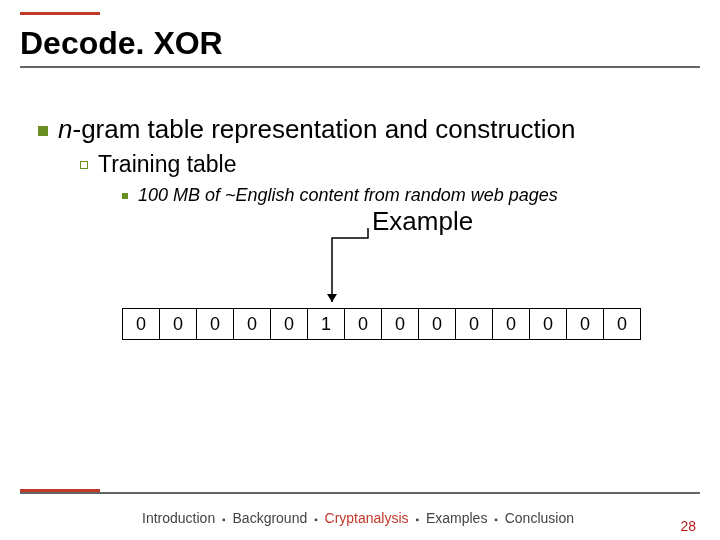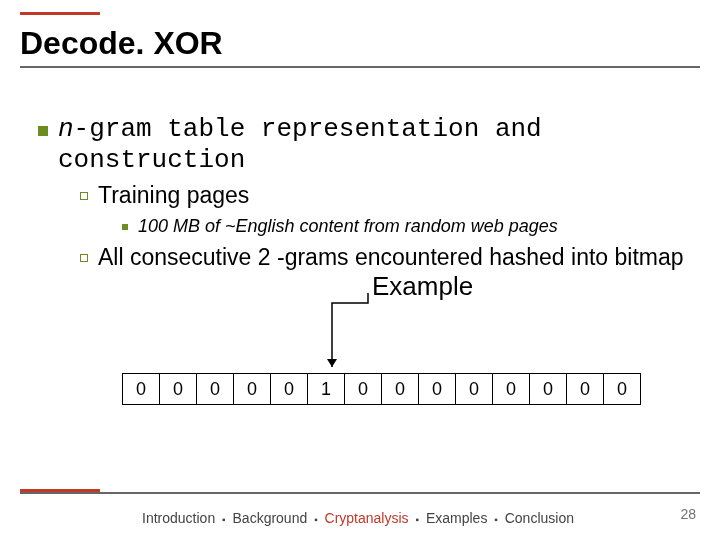--- a/index.html
+++ b/index.html
@@ -55,21 +55,21 @@
     margin-top: 8px;
   }
   .bullet-open {
     width: 8px; height: 8px;
     border: 1.5px solid #6b8e23;
     background: #fff;
     flex: none;
     margin-top: 10px;
     margin-right: 10px;
   }
-  .lvl1 { margin-left: 8px; font-family: Liberation Mono, monospace; }
+  .lvl1 { margin-left: 8px; }
   .lvl2 { margin-left: 50px; }
   .lvl3 { margin-left: 92px; }
   .txt1 { font-size: 26px; color: #000; line-height: 1.2; }
   .txt2 { font-size: 23px; color: #000; line-height: 1.2; }
   .txt3 { font-size: 18px; color: #000; line-height: 1.2; font-style: italic; }
   .italic { font-style: italic; }
   .example-block {
     position: relative;
     margin-top: 2px;
     margin-left: 92px;
@@ -127,23 +127,23 @@
     right: 4px;
     bottom: 14px;
     text-align: center;
     font-size: 14px;
     color: #444;
   }
   .footer .hl { color: #c0392b; }
   .pagenum {
     position: absolute;
     right: 24px;
-    bottom: 18px;
+    bottom: 6px;
     font-size: 14px;
-    color: #737373;
+    color: #b91c1c;
   }
   .dot { font-size: 10px; vertical-align: middle; padding: 0 3px; color: #444; }
 </style>
 </head>
 <body>
 
 <div class="slide">
 
   <div class="title-topline"></div>
   <div class="title-area">
@@ -154,32 +154,28 @@
 
     <div class="row lvl1">
       <div class="bullet-sq"></div>
       <div class="txt1">
         <span class="italic">n</span><span>-gram table representation and construction</span>
       </div>
     </div>
 
     <div class="row lvl2">
       <div class="bullet-open"></div>
-      <div class="txt2">Training pages</div>
+      <div class="txt2">Training table</div>
     </div>
 
     <div class="row lvl3">
       <div class="bullet-sq xs"></div>
       <div class="txt3">100 MB of ~English content from random web pages</div>
     </div>
 
-    <div class="row lvl2">
-      <div class="bullet-open"></div>
-      <div class="txt2">All consecutive 2 -grams encountered hashed into bitmap</div>
-    </div>
 
     <div class="example-block">
       <div class="example-label txt2">Example</div>
       <svg class="arrow-svg" viewBox="0 0 80 90">
         <path d="M60 6 L60 16 L24 16 L24 80" stroke="#000" stroke-width="1.5" fill="none"></path>
         <path d="M24 80 L19 72 L29 72 Z" fill="#000"></path>
       </svg>
       <div class="bitmap-table">
         <div class="cell">0</div>
         <div class="cell">0</div>

